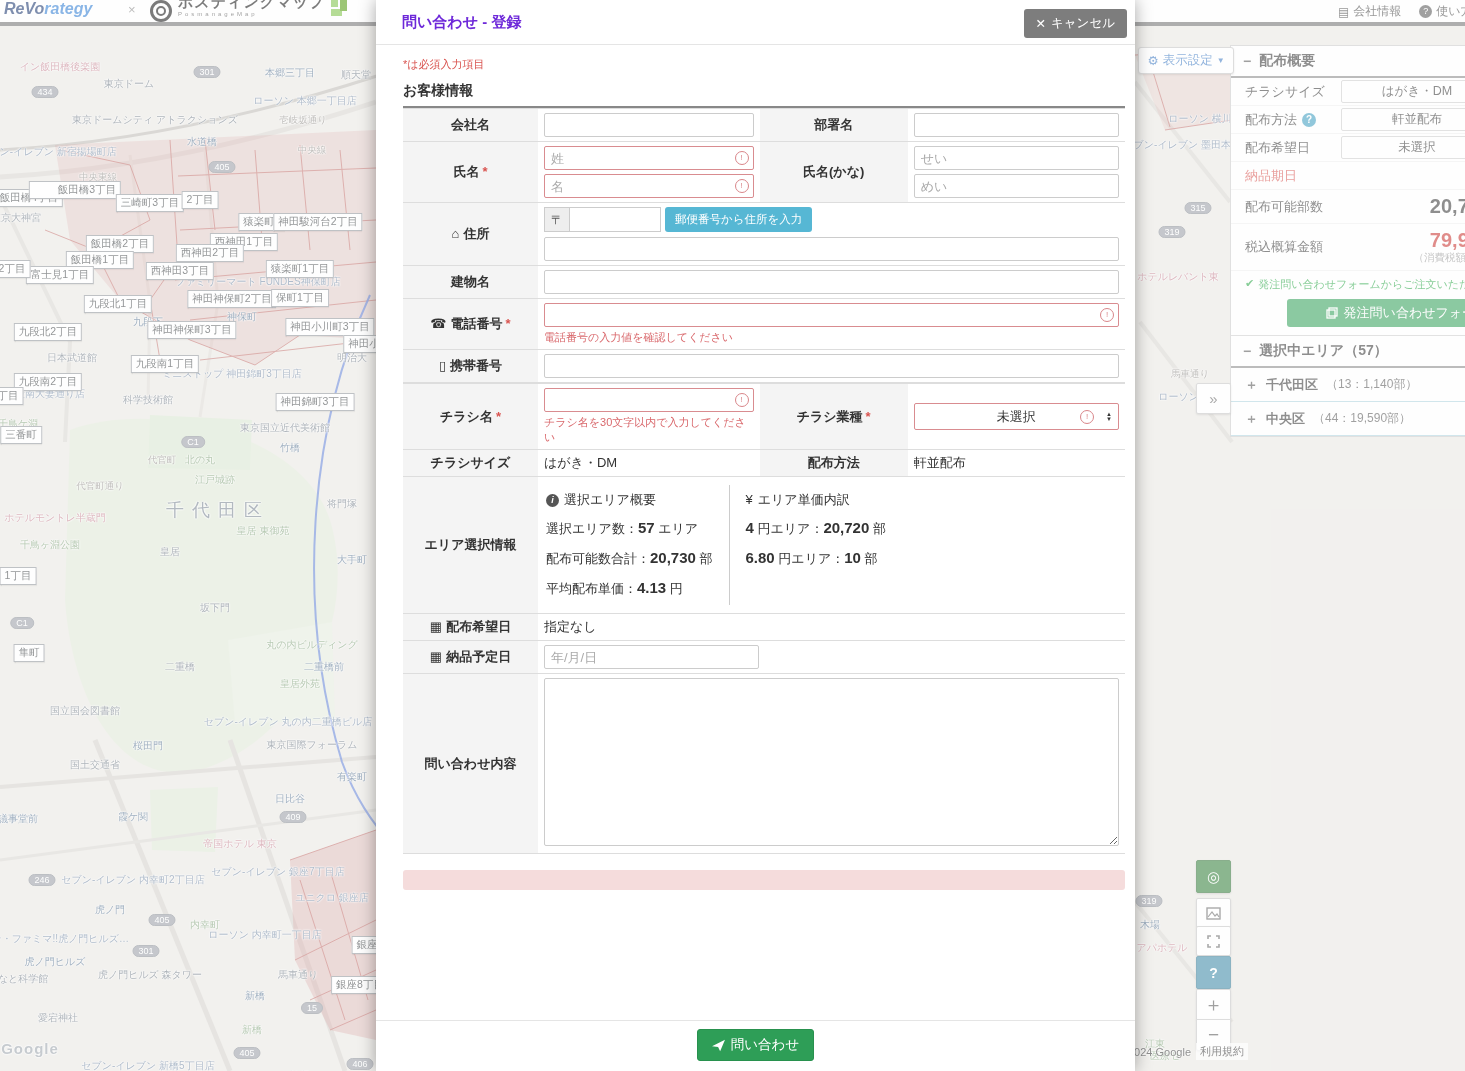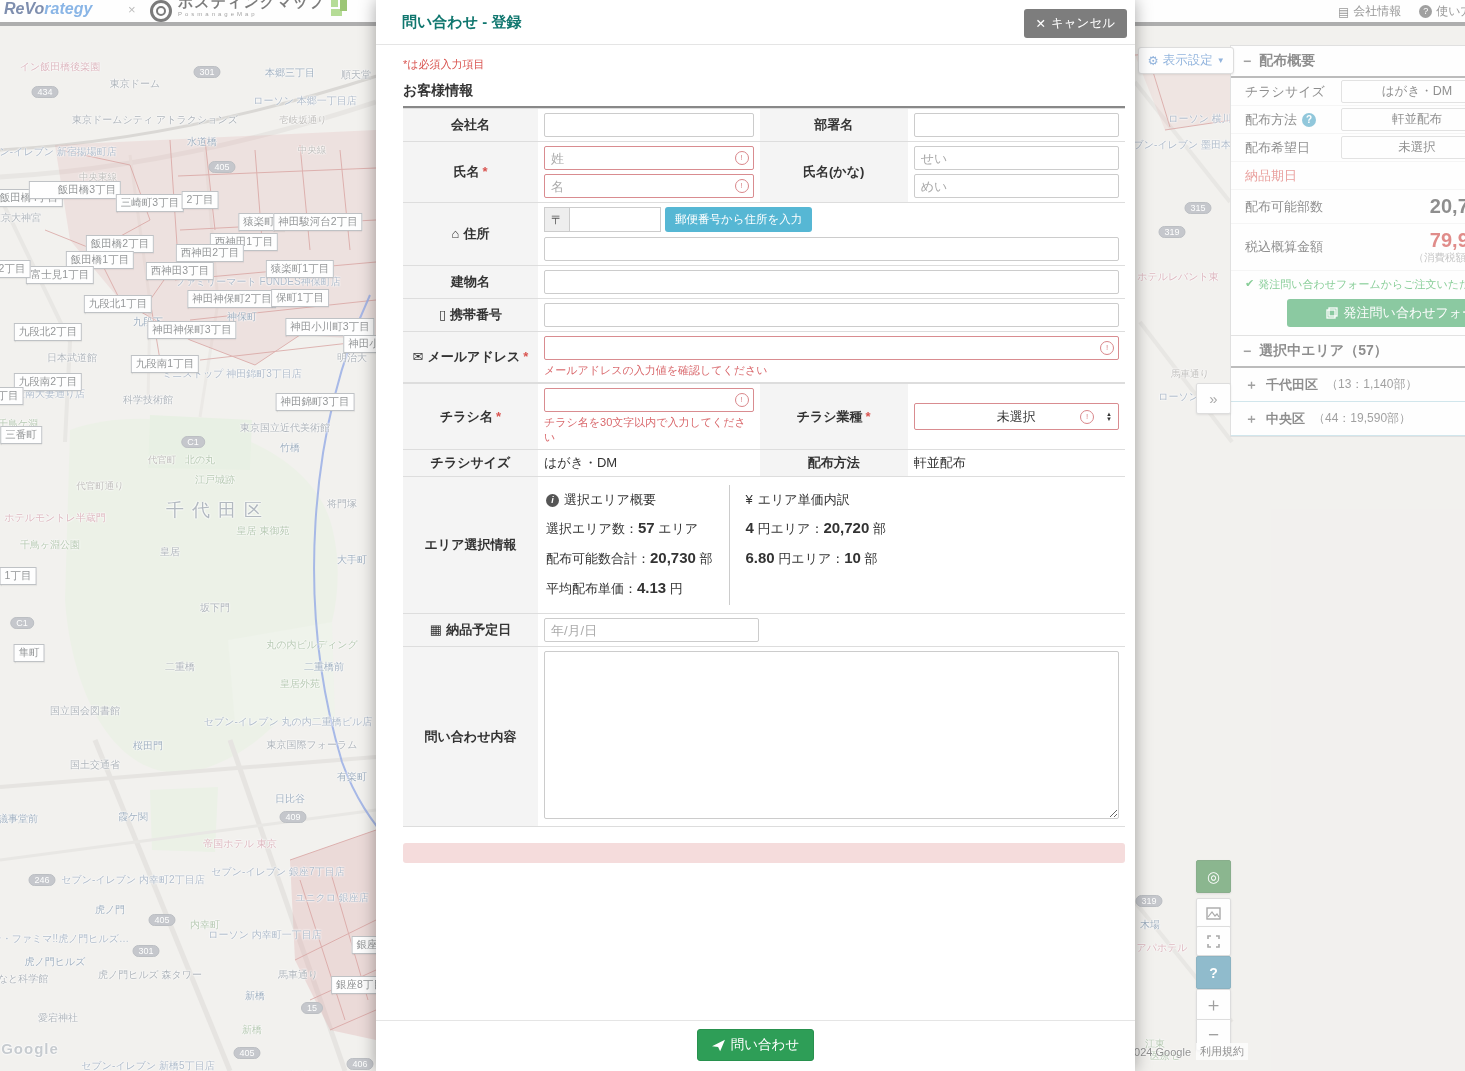--- a/index.html
+++ b/index.html
@@ -77,21 +77,21 @@
   .sb-area-row{display:flex;align-items:center;height:33px;border-bottom:1px solid #aed4de;padding-left:14px;gap:8px;}
   .sb-area-row .plus{color:#555;font-weight:bold;}
   .sb-area-row .nm{font-weight:bold;font-size:13px;}
   .sb-area-row .dt{font-size:12px;color:#555;}
   .help-ic{display:inline-block;width:14px;height:14px;border-radius:50%;background:#3a9cbf;color:#fff;font-size:10px;line-height:14px;text-align:center;font-weight:bold;}
   
   .backdrop{position:absolute;inset:0;background:rgba(252,252,252,.45);z-index:40;}
   .modal{position:absolute;left:376px;top:0;width:759px;height:1071px;background:#fff;z-index:100;
          box-shadow:0 0 16px rgba(0,0,0,.35);display:flex;flex-direction:column;box-sizing:border-box;}
   .m-head{position:relative;height:44px;border-bottom:1px solid #e5e5e5;flex:none;}
-  .m-title{position:absolute;left:26px;top:13px;font-size:15px;font-weight:bold;color:#0f766e;}
+  .m-title{position:absolute;left:26px;top:13px;font-size:15px;font-weight:bold;color:#6d28d9;}
   .m-cancel{position:absolute;right:8px;top:9px;background:#7d7d7d;color:#fff;border:none;border-radius:3px;
             font-size:12.5px;padding:6px 12px;display:flex;align-items:center;gap:5px;cursor:pointer;font-family:inherit;}
   .m-body{flex:1;overflow:hidden;padding:6px 10px 0 27px;}
   .req-note{text-align:left;color:#d9534f;font-size:11px;margin:6px 0 4px;}
   .sec-h{font-size:14px;font-weight:bold;color:#333;padding:4px 0 6px;border-bottom:2px solid #888;margin-top:6px;}
   table.ftable{width:100%;border-collapse:collapse;}
   .ftable th{background:#f4f4f4;border-top:1px solid #ddd;border-bottom:1px solid #ddd;
              font-size:13px;font-weight:bold;color:#333;text-align:center;padding:4px 4px;}
   .ftable td{border-top:1px solid #ddd;border-bottom:1px solid #ddd;padding:4px 6px;font-size:13px;color:#333;}
   .iw{position:relative;}
@@ -210,21 +210,21 @@
       <div class="mlabel badge" style="left: 48px; top: 360px;"><span>九段南2丁目</span></div>
       <div class="mlabel badge" style="left: 315px; top: 380px;"><span>神田錦町3丁目</span></div>
       <div class="mlabel badge" style="left: 8px; top: 374px;"><span>丁目</span></div>
       <div class="mlabel badge" style="left: 12px; top: 247px;"><span>2丁目</span></div>
       <div class="mlabel badge" style="left: 21px; top: 413px;"><span>三番町</span></div>
       <div class="mlabel badge" style="left: 18px; top: 554px;"><span>1丁目</span></div>
       <div class="mlabel badge" style="left: 29px; top: 631px;"><span>隼町</span></div>
       <div class="mlabel badge" style="left: 370px; top: 923px;"><span>銀座7</span></div>
       <div class="mlabel badge" style="left: 360px; top: 963px;"><span>銀座8丁目</span></div>
       <div class="mlabel hotel" style="left: 60px; top: 45px;"><span>イン飯田橋後楽園</span></div>
-      <div class="mlabel poi" style="left: 135px; top: 62px; font-family: Liberation Serif, serif;"><span>東京ドーム</span></div>
+      <div class="mlabel poi" style="left: 129px; top: 62px; font-family: Liberation Serif, serif;"><span>東京ドーム</span></div>
       <div class="mlabel poi" style="left: 155px; top: 98px;"><span>東京ドームシティ アトラクションズ</span></div>
       <div class="mlabel station" style="left: 290px; top: 51px;"><span>本郷三丁目</span></div>
       <div class="mlabel shop" style="left: 305px; top: 79px;"><span>ローソン 本郷一丁目店</span></div>
       <div class="mlabel road" style="left: 303px; top: 98px;"><span>壱岐坂通り</span></div>
       <div class="mlabel poi" style="left: 356px; top: 53px;"><span>順天堂</span></div>
       <div class="mlabel station" style="left: 202px; top: 120px;"><span>水道橋</span></div>
       <div class="mlabel shop" style="left: 48px; top: 130px;"><span>セブン-イレブン 新宿揚場町店</span></div>
       <div class="mlabel poi" style="left: 16px; top: 196px;"><span>東京大神宮</span></div>
       <div class="mlabel road" style="left: 98px; top: 155px;"><span>中央東線</span></div>
       <div class="mlabel road" style="left: 312px; top: 128px;"><span>中央線</span></div>
@@ -447,29 +447,29 @@
             <span class="yubin">〒</span><input class="postal" style=""><button class="postal-btn">郵便番号から住所を入力</button>
           </div>
           <div class="addr2"><input class="std" style=""></div>
         </td>
       </tr>
       <tr>
         <th>建物名</th>
         <td colspan="3"><input class="std" style=""></td>
       </tr>
       <tr>
+        <th><span class="lbl-ic">☎</span><span>電話番号</span><span class="req">*</span></th>
+        <td colspan="3">
+          <div class="iw"><input class="std invalid" style=""><span class="warn">!</span></div>
+          <div class="err">電話番号の入力値を確認してください</div>
+        </td>
+      </tr>
+      <tr>
         <th><span class="lbl-ic">▯</span><span>携帯番号</span></th>
         <td colspan="3"><input class="std" style=""></td>
-      </tr>
-      <tr>
-        <th><span class="lbl-ic">✉</span><span>メールアドレス</span><span class="req">*</span></th>
-        <td colspan="3">
-          <div class="iw"><input class="std invalid" style=""><span class="warn">!</span></div>
-          <div class="err">メールアドレスの入力値を確認してください</div>
-        </td>
       </tr>
     </tbody>
       </table>
 
     <table class="ftable">
       <colgroup>
           <col style="width:18.7%">
           <col style="width:30.7%">
           <col style="width:20.5%">
           <col style="width:30.1%">
@@ -517,20 +517,24 @@
                     <span>¥</span>
                     <span>エリア単価内訳</span>
                   </div>
               <div><b>4</b><span> 円エリア：</span><b>20,720</b><span> 部</span></div>
               <div><b>6.80</b><span> 円エリア：</span><b>10</b><span> 部</span></div>
             </div>
           </div>
         </td>
       </tr>
       <tr>
+        <th><span class="lbl-ic">▦</span><span>配布希望日</span></th>
+        <td colspan="3">指定なし</td>
+      </tr>
+      <tr>
         <th><span class="lbl-ic">▦</span><span>納品予定日</span></th>
         <td colspan="3"><input class="std" style="width: 215px;" placeholder="年/月/日"></td>
       </tr>
       <tr>
         <th>問い合わせ内容</th>
         <td colspan="3"><textarea class="inq" style=""></textarea></td>
       </tr>
     </tbody>
       </table>
 

